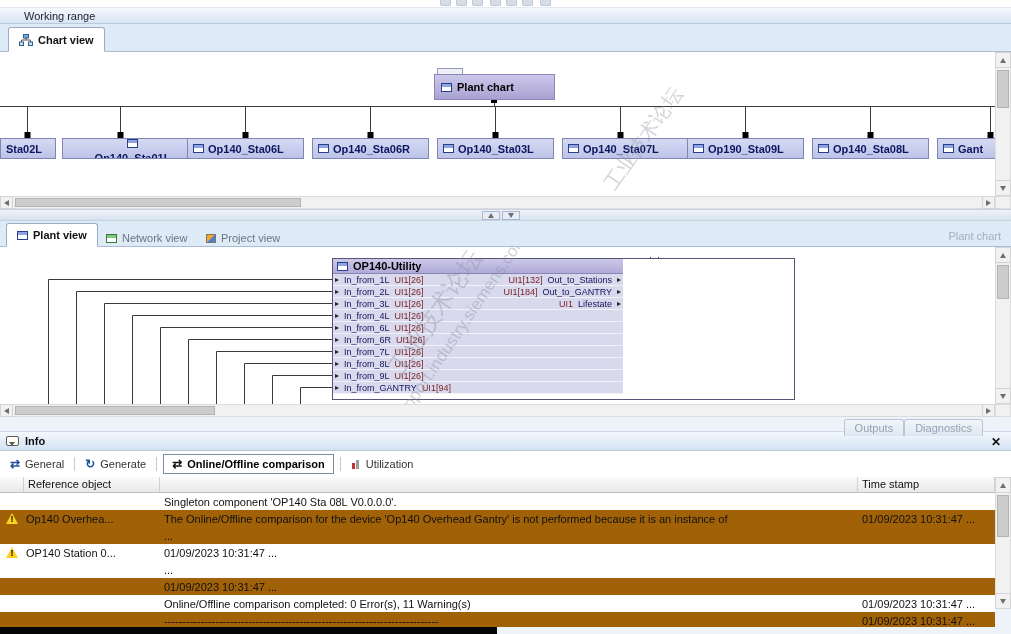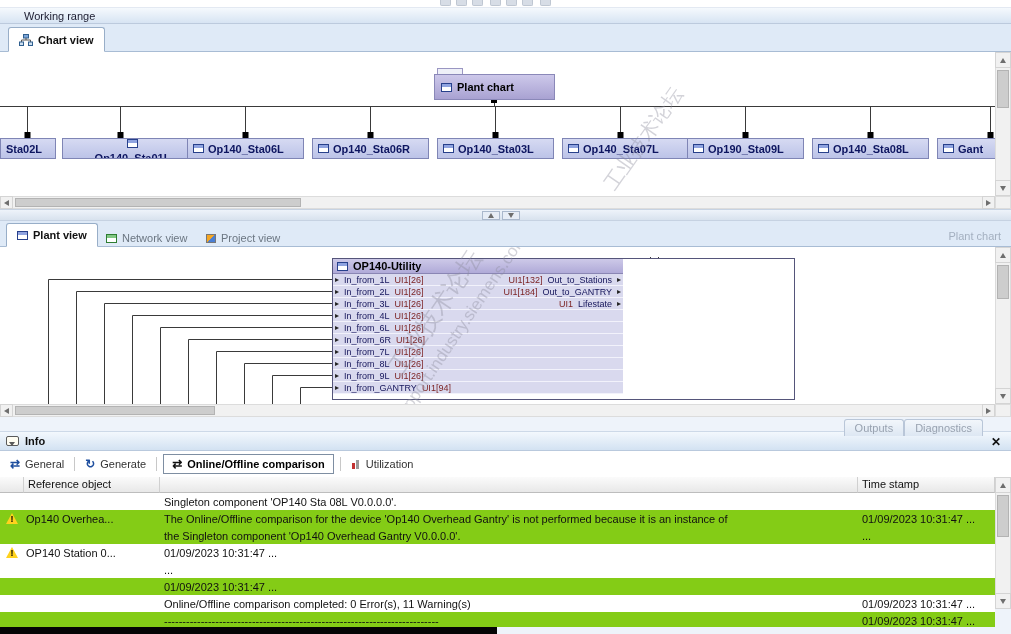--- a/index.html
+++ b/index.html
@@ -90,21 +90,21 @@
 
   #col-header{left:0;top:477px;width:995px;height:16px;display:flex}
   .hcell{background:linear-gradient(#fbfbfb,#e8e8e8);border-right:1px solid #d0d0d0;border-bottom:1px solid #bdbdbd;padding:1px 4px;white-space:nowrap;overflow:hidden}
   .hc0{width:24px;flex:none}
   .hc1{width:136px;flex:none}
   .hc2{flex:1}
   .hc3{width:137px;flex:none}
 
   #info-rows{left:0;top:493px;width:995px;height:134px;overflow:hidden;background:#fff}
   .info-row{display:flex;height:17px;align-items:center;white-space:nowrap}
-  .info-row.shaded{background:#84cc16}
+  .info-row.shaded{background:#a16207}
   .c-icon{width:24px;flex:none;display:flex;justify-content:center}
   .c-ref{width:136px;flex:none;padding-left:2px;overflow:hidden}
   .c-msg{flex:1;padding-left:4px;overflow:hidden}
   .c-time{width:137px;flex:none;padding-left:4px;overflow:hidden}
   .warn{position:relative;width:13px;height:12px;flex:none}
   .warn::before{content:"";position:absolute;left:0;top:0;width:0;height:0;border-left:6.5px solid transparent;border-right:6.5px solid transparent;border-bottom:11px solid #ffd21e}
   .warn::after{content:"!";position:absolute;left:0;top:1px;width:13px;text-align:center;font-size:9px;font-weight:bold;color:#000;line-height:11px}
 
   #bottom-strip{left:0;top:627px;width:497px;height:7px;background:#050505}
 </style>
@@ -444,21 +444,20 @@
       <div class="c-icon">
         <span class="warn"></span>
       </div>
       <div class="c-ref">Op140 Overhea...</div>
       <div class="c-msg">The Online/Offline comparison for the device 'Op140 Overhead Gantry' is not performed because it is an instance of</div>
       <div class="c-time">01/09/2023 10:31:47 ...</div>
     </div>
     <div class="info-row shaded">
       <div class="c-icon"></div>
       <div class="c-ref"></div>
-      <div class="c-msg">the Singleton component 'Op140 Overhead Gantry V0.0.0.0'.</div>
       <div class="c-time">...</div>
     </div>
     <div class="info-row">
       <div class="c-icon">
         <span class="warn"></span>
       </div>
       <div class="c-ref">OP140 Station 0...</div>
       <div class="c-time">01/09/2023 10:31:47 ...</div>
     </div>
     <div class="info-row">

